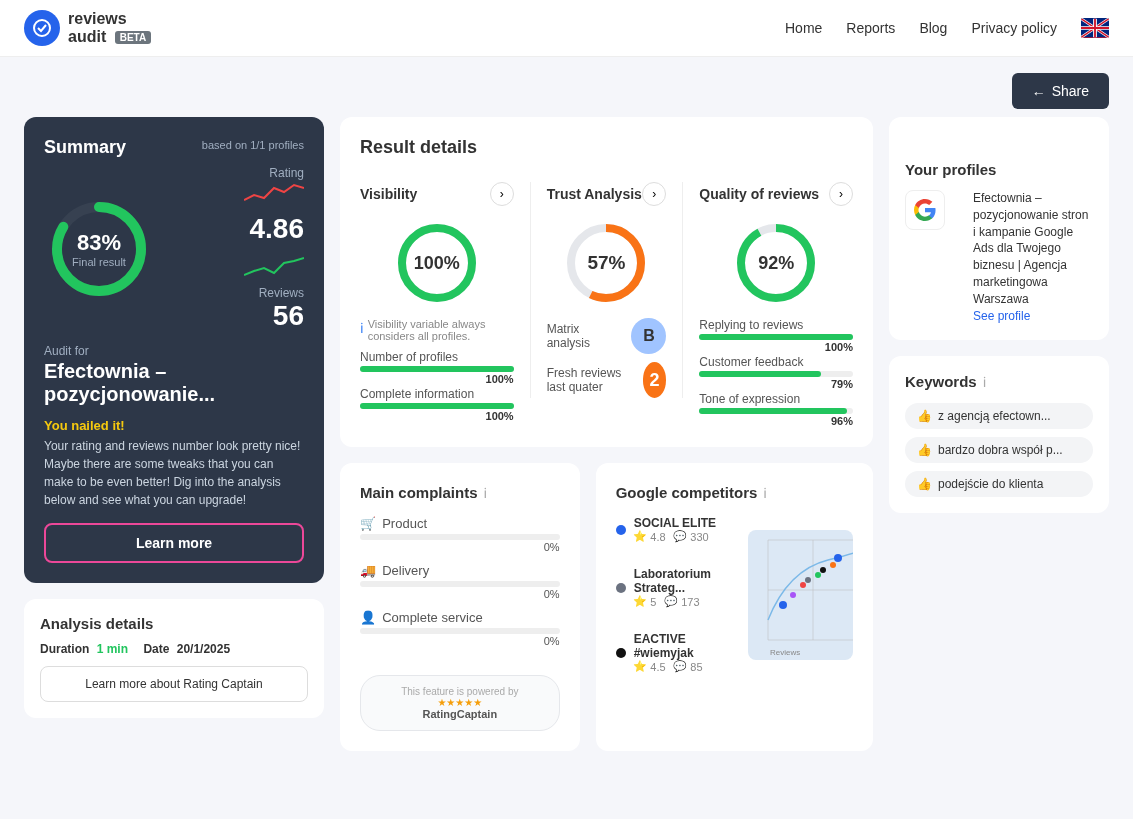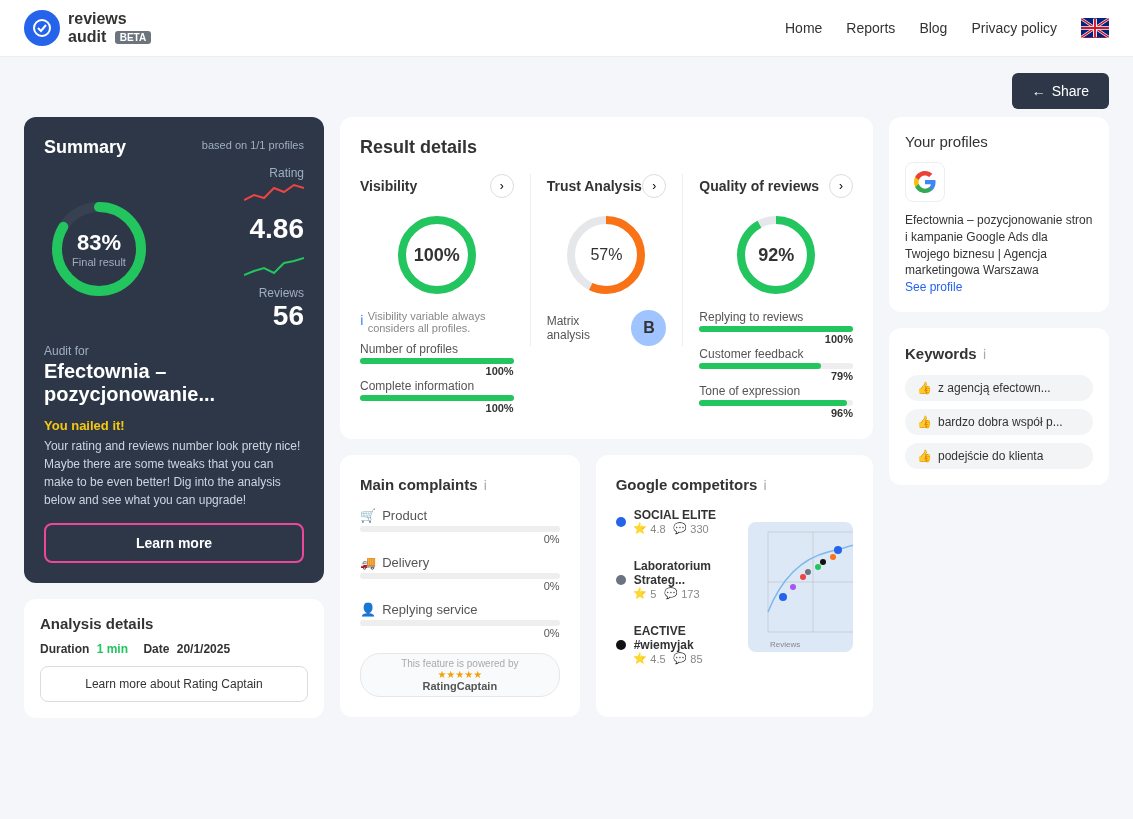--- a/index.html
+++ b/index.html
@@ -50,21 +50,21 @@
     .analysis-title { font-size: 15px; font-weight: 700; margin-bottom: 10px; }
     .analysis-meta { font-size: 12px; color: #666; margin-bottom: 10px; }
     .analysis-meta span { font-weight: 600; color: #333; }
     .rc-link-btn { display: block; width: 100%; background: #fff; border: 1px solid #ddd; color: #333; padding: 10px; border-radius: 8px; cursor: pointer; font-size: 12px; text-align: center; }
 
     
     .mid-col { display: flex; flex-direction: column; gap: 16px; }
 
     
     .result-card { background: #fff; border-radius: 12px; padding: 20px; }
-    .result-title { font-size: 18px; font-weight: 700; margin-bottom: 16px; }
+    .result-title { font-size: 18px; font-weight: 700; margin-bottom: 24px; }
     .result-grid { display: grid; grid-template-columns: 1fr 1fr 1fr; gap: 16px; align-items: start; }
     .result-section-title { font-size: 14px; font-weight: 600; margin-bottom: 12px; color: #333; display: flex; align-items: center; justify-content: space-between; }
     .chevron-btn { background: none; border: 1px solid #ddd; border-radius: 50%; width: 24px; height: 24px; cursor: pointer; display: flex; align-items: center; justify-content: center; font-size: 12px; }
     .circle-metric { display: flex; flex-direction: column; align-items: center; margin-bottom: 10px; }
     .visibility-note { font-size: 11px; color: #888; display: flex; align-items: flex-start; gap: 4px; margin-top: 8px; }
     .metric-row { display: flex; flex-direction: column; gap: 2px; margin-top: 8px; }
     .metric-item { }
     .metric-label { font-size: 12px; color: #555; margin-bottom: 2px; }
     .metric-bar-wrap { background: #eee; border-radius: 4px; height: 6px; width: 100%; position: relative; }
     .metric-bar-fill { height: 6px; border-radius: 4px; }
@@ -83,39 +83,39 @@
     
     .complaints-card { background: #fff; border-radius: 12px; padding: 20px; }
     .card-title-row { display: flex; align-items: center; gap: 6px; margin-bottom: 14px; }
     .card-title { font-size: 15px; font-weight: 700; }
     .info-icon { color: #aaa; font-size: 14px; cursor: pointer; }
     .complaint-item { margin-bottom: 10px; }
     .complaint-label { display: flex; align-items: center; gap: 6px; font-size: 13px; color: #555; margin-bottom: 3px; }
     .complaint-bar-wrap { background: #eee; border-radius: 4px; height: 6px; }
     .complaint-bar-fill { height: 6px; border-radius: 4px; background: #4ade80; }
     .complaint-pct { font-size: 11px; text-align: right; color: #555; margin-top: 1px; }
-    .powered-badge { background: #f9fafb; border: 1px solid #e5e7eb; border-radius: 20px; padding: 4px 14px; text-align: center; margin-top: 14px; font-size: 11px; color: #888; }
+    .powered-badge { background: #f9fafb; border: 1px solid #e5e7eb; border-radius: 20px; padding: 10px 14px; text-align: center; margin-top: 28px; font-size: 11px; color: #888; }
     .stars-row { color: #f59e0b; font-size: 10px; }
 
     
     .competitors-card { background: #fff; border-radius: 12px; padding: 20px; }
     .comp-list { display: flex; flex-direction: column; gap: 24px; }
     .comp-item { display: flex; align-items: center; gap: 8px; }
     .comp-dot { width: 10px; height: 10px; border-radius: 50%; flex-shrink: 0; }
     .comp-info { flex: 1; }
     .comp-name { font-size: 12px; font-weight: 600; }
     .comp-meta { display: flex; gap: 8px; font-size: 11px; color: #888; }
     .comp-meta span { display: flex; align-items: center; gap: 3px; }
     .comp-layout { display: flex; gap: 12px; align-items: center; }
 
     
     .right-col { display: flex; flex-direction: column; gap: 16px; }
     .profiles-card { background: #fff; border-radius: 12px; padding: 16px; max-height: 360px; overflow: hidden; }
-    .profiles-title { font-size: 15px; font-weight: 400; margin-bottom: 12px; }
-    .profile-item { display: flex; gap: 10px; align-items: flex-start; flex-direction: column; }
+    .profiles-title { font-size: 15px; font-weight: 700; margin-bottom: 12px; margin-top: 28px; }
+    .profile-item { display: flex; gap: 28px; align-items: flex-start; }
     .profile-logo { width: 40px; height: 40px; border-radius: 8px; border: 1px solid #eee; display: flex; align-items: center; justify-content: center; flex-shrink: 0; background: #fff; }
     .profile-desc { font-size: 12px; color: #333; line-height: 1.4; }
     .profile-link { color: #2563eb; font-size: 12px; text-decoration: none; cursor: pointer; }
 
     
     .keywords-card { background: #fff; border-radius: 12px; padding: 16px; }
     .keywords-title-row { display: flex; align-items: center; gap: 6px; margin-bottom: 12px; }
     .keyword-tags { display: flex; flex-direction: column; gap: 8px; }
     .keyword-tag { background: #f3f4f6; border-radius: 20px; padding: 6px 12px; font-size: 12px; display: flex; align-items: center; gap: 6px; }
     .keyword-thumb { color: #4ade80; }
@@ -286,28 +286,32 @@
           <div class="result-section-title">
             <span>Trust Analysis</span>
             <button class="chevron-btn">›</button>
           </div>
           <div class="circle-metric trust-center">
             <div style="position:relative;width:90px;height:90px;">
               <svg width="90" height="90" viewBox="0 0 90 90" style="transform:rotate(-90deg)">
                 <circle cx="45" cy="45" r="35" fill="none" stroke="#e5e7eb" stroke-width="8"></circle>
                 <circle cx="45" cy="45" r="35" fill="none" stroke="#f97316" stroke-width="8" stroke-dasharray="125.6 219.9" stroke-dashoffset="0"></circle>
               </svg>
-              <div style="position:absolute;top:50%;left:50%;transform:translate(-50%,-50%);font-size:16px;font-weight:400;">
+              <div style="position:absolute;top:50%;left:50%;transform:translate(-50%,-50%);font-size:19px;font-weight:700;">
                 <span>57%</span>
               </div>
             </div>
           </div>
           <div class="matrix-row">
             <span class="matrix-label">Matrix analysis</span>
             <div class="badge-b">B</div>
+          </div>
+          <div class="fresh-row">
+            <span class="fresh-label">Fresh reviews last quater</span>
+            <div class="badge-2">2</div>
           </div>
         </div>
 
         <div>
           <div class="result-section-title">
             <span>Quality of reviews</span>
             <button class="chevron-btn">›</button>
           </div>
           <div class="circle-metric">
             <div style="position:relative;width:90px;height:90px;">
@@ -375,21 +379,21 @@
             </div>
             <div class="complaint-bar-wrap">
                 <div class="complaint-bar-fill" style="width:0%;"></div>
               </div>
             <div class="complaint-pct">0%</div>
           </div>
 
           <div class="complaint-item">
             <div class="complaint-label">
               <span>👤</span>
-              <span>Replying service</span>
+              <span>Complete service</span>
             </div>
             <div class="complaint-bar-wrap">
                 <div class="complaint-bar-fill" style="width:0%;"></div>
               </div>
             <div class="complaint-pct">0%</div>
           </div>
         </div>
         <div class="powered-badge">
           <div style="font-size:10px;color:#aaa;">This feature is powered by</div>
           <div class="stars-row">★★★★★</div>

